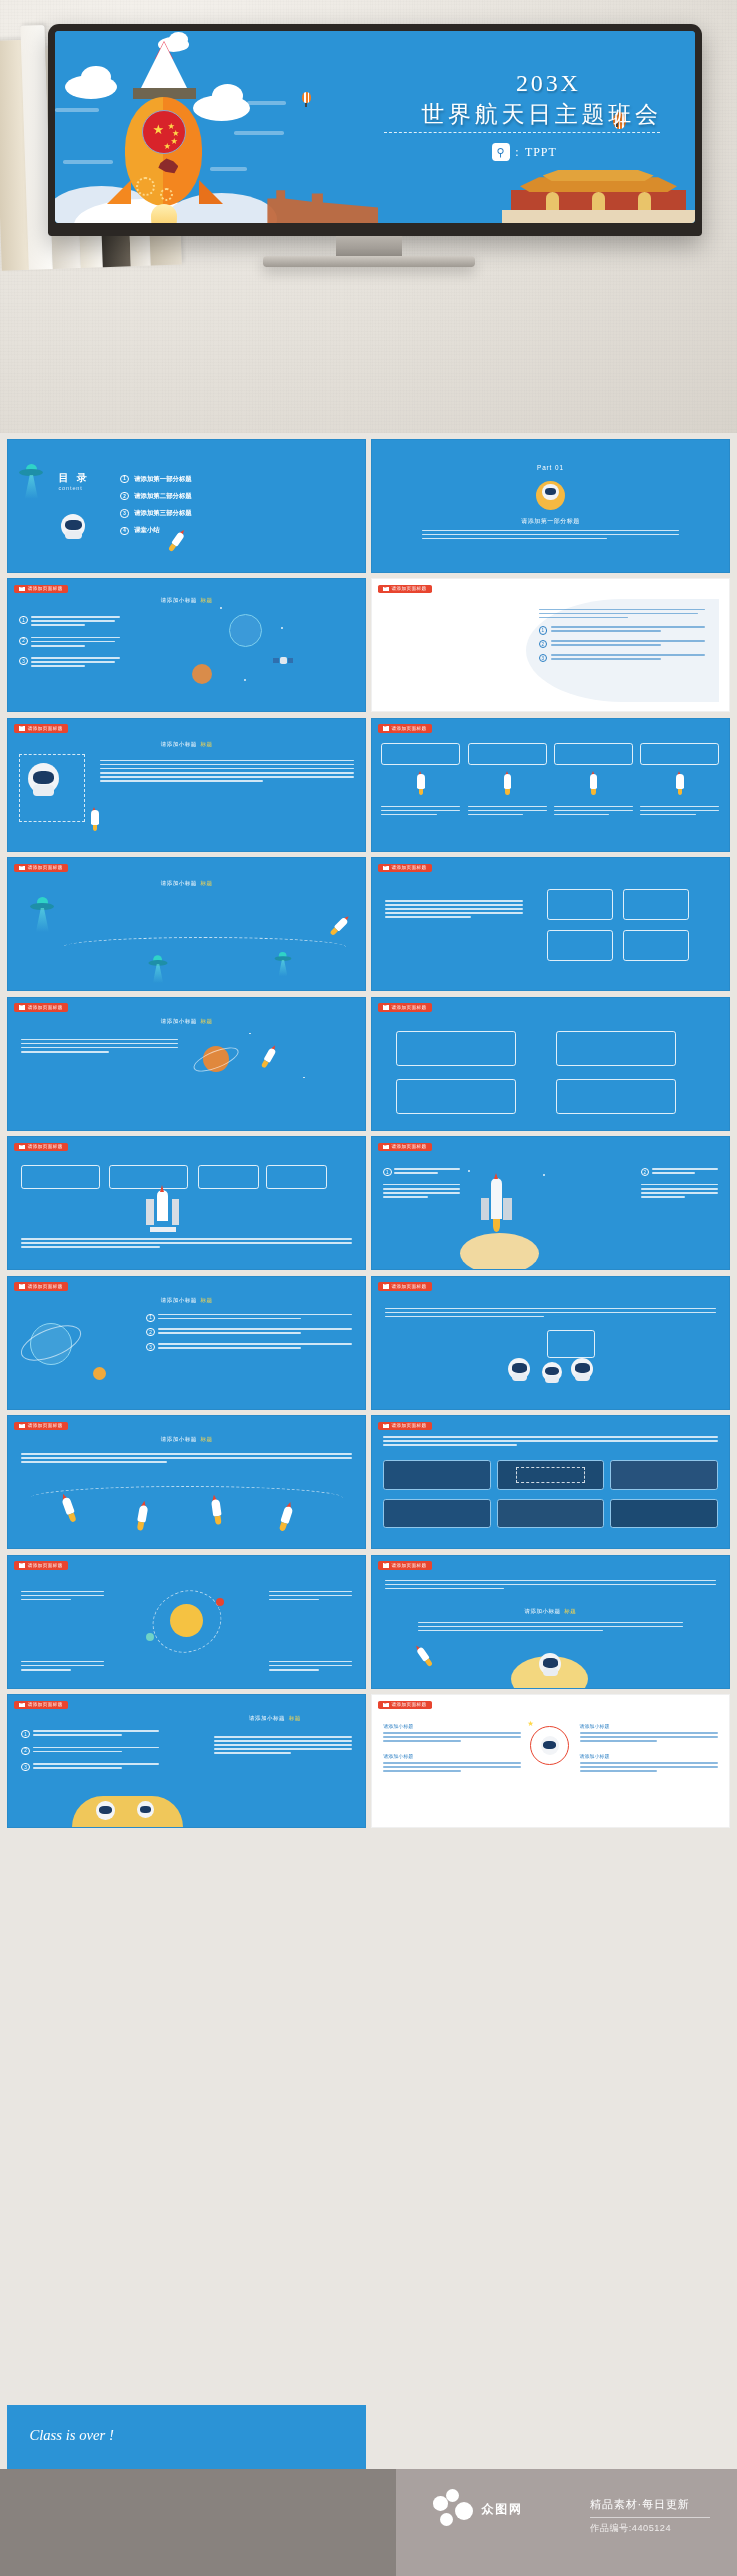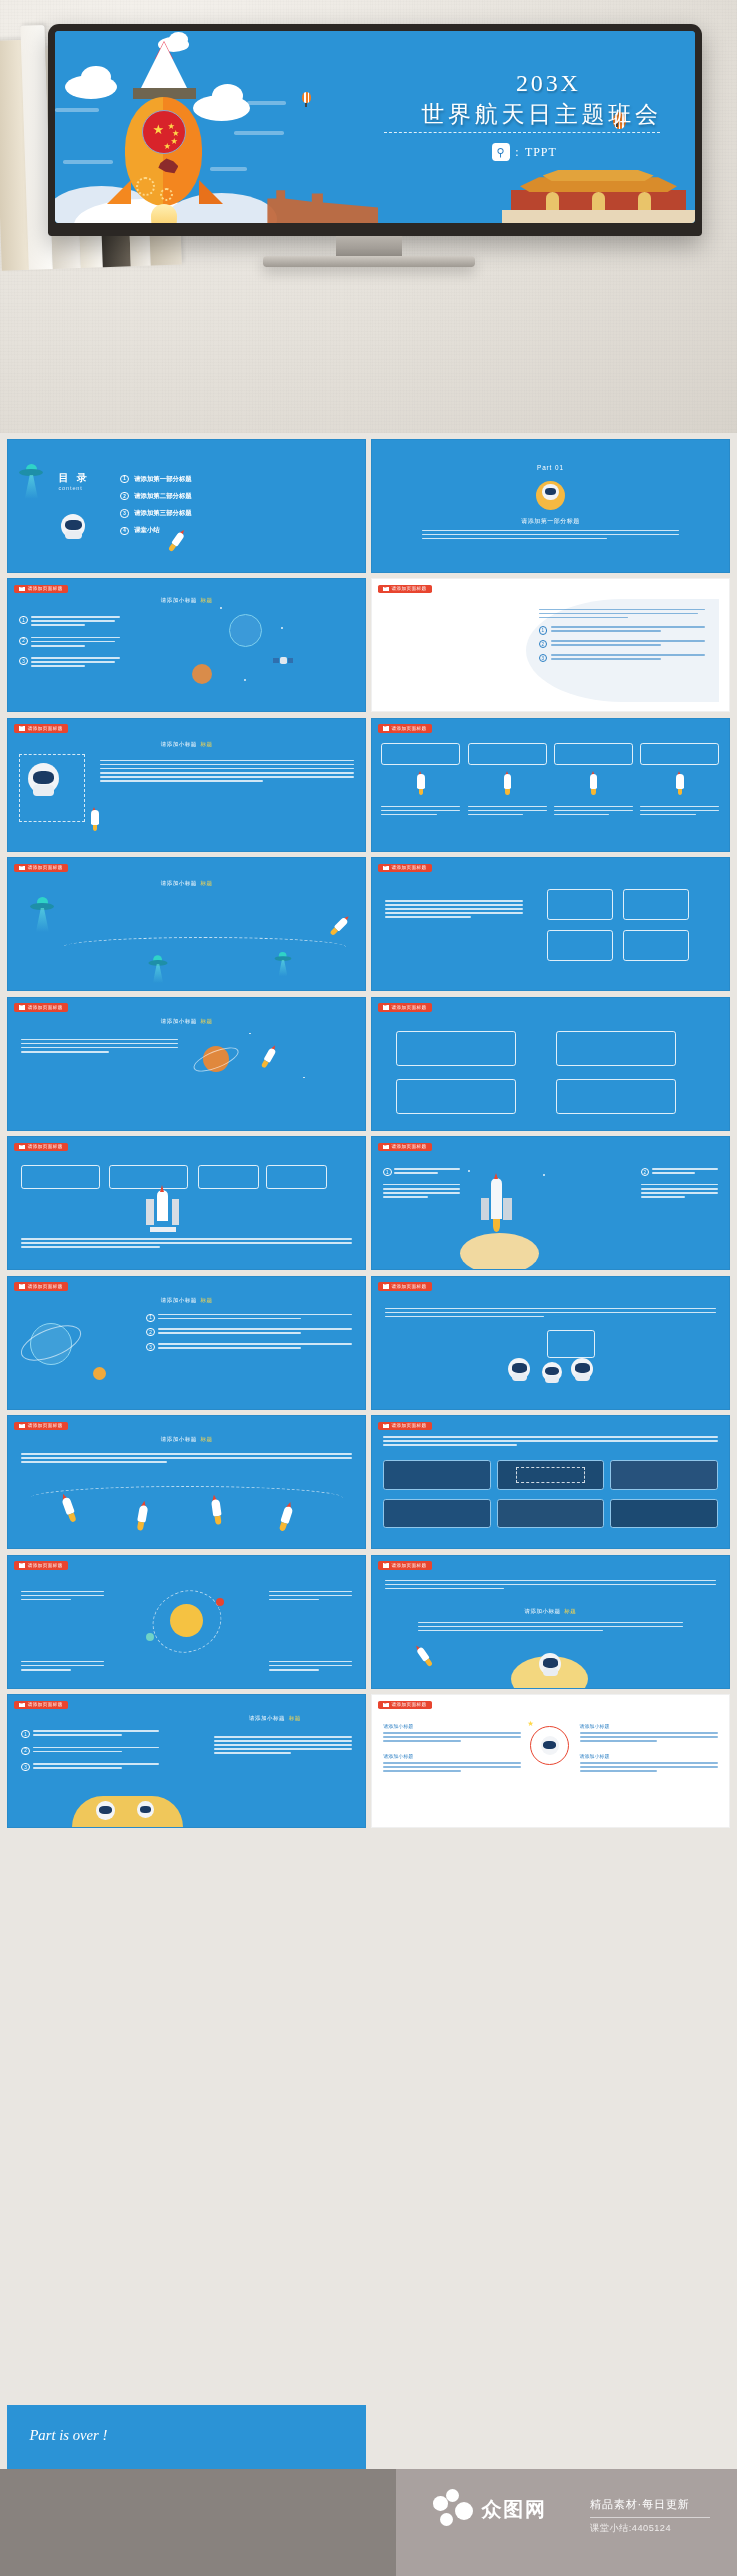--- a/index.html
+++ b/index.html
@@ -141,21 +141,21 @@
   .moon-arc { position:absolute; border-radius:50%; background:#f5d76e; }
   .script-lg { color:#fff; font-family:"Liberation Serif", serif; font-style:italic; font-size:14.7px; }
   .script-sm { color:#fff; font-family:"Liberation Serif", serif; font-style:italic; font-size:12px; letter-spacing:1.8px; }
 
   
   .footer { position:absolute; left:0; top:2469px; width:737px; height:107px; background:#a9a19f; }
   .footer-strip { position:absolute; left:0; top:0; width:396px; height:107px; background:#88827e; }
   .footer-logo { position:absolute; left:433px; top:20px; display:flex; align-items:center; gap:7.4px; }
   .logo-mark { width:41px;height:41px; position:relative; }
   .logo-mark .lm-c { position:absolute; border-radius:50%; background:#fff; }
-  .logo-text { color:#fff; font-size:20px; font-weight:bold; letter-spacing:1.8px; }
+  .logo-text { color:#fff; font-size:12px; font-weight:bold; letter-spacing:1.8px; }
   .footer-tag { position:absolute; left:590px; top:28px; color:#fff; font-size:11px; letter-spacing:0.9px; }
   .footer-line { position:absolute; left:590px; top:48px; width:120px; border-top:0.9px solid rgba(255,255,255,.55); }
   .footer-code { position:absolute; left:590px; top:53px; color:#efeceb; font-size:9.2px; letter-spacing:0.5px; }
 </style>
 </head>
 <body>
 
 <div class="hero">
   <div class="hero-bg"></div>
 
@@ -888,21 +888,21 @@
       <div class="ln d" style="width:100%"></div>
         <div class="ln d" style="width:100%"></div>
         <div class="ln d" style="width:56%"></div>
     </div>
     <div style="position:absolute;left:155px;top:24px;color:#ffd84a;font-size:7.4px;">★</div>
   </div>
 
 </div>
 
 <div style="position:absolute;left:7.4px;top:2405px;width:359px;height:134px;background:#2b93d6;overflow:hidden;">
-  <div class="script-lg" style="position:absolute;left:22px;top:22px;">Part is over !</div>
+  <div class="script-lg" style="position:absolute;left:22px;top:22px;">Class is over !</div>
   <div class="script-sm" style="position:absolute;left:184px;bottom:24px;">thanks !</div>
   <div style="position:absolute;left:28px;bottom:0;width:138px;height:41px;background:#5ec6a8;border-radius:64px 64px 0 0;"></div>
   <div class="astro" style="left:55px;bottom:13px;width:24px;">
       <div class="helm">
         <div class="visor"></div>
       </div>
       <div class="body"></div>
     </div>
   <div class="astro" style="left:100px;bottom:16.6px;width:20px;">
       <div class="helm">
@@ -923,15 +923,15 @@
     <div class="logo-mark">
       <span class="lm-c" style="left:0;top:7.4px;width:14.7px;height:14.7px;"></span>
       <span class="lm-c" style="left:13px;top:0;width:13px;height:13px;"></span>
       <span class="lm-c" style="left:22px;top:13px;width:18.4px;height:18.4px;"></span>
       <span class="lm-c" style="left:7.4px;top:24px;width:13px;height:13px;"></span>
     </div>
     <span class="logo-text">众图网</span>
   </div>
   <div class="footer-tag">精品素材·每日更新</div>
   <div class="footer-line"></div>
-  <div class="footer-code">课堂小结:4405124</div>
+  <div class="footer-code">作品编号:4405124</div>
 </div>
 
 
 </body></html>

